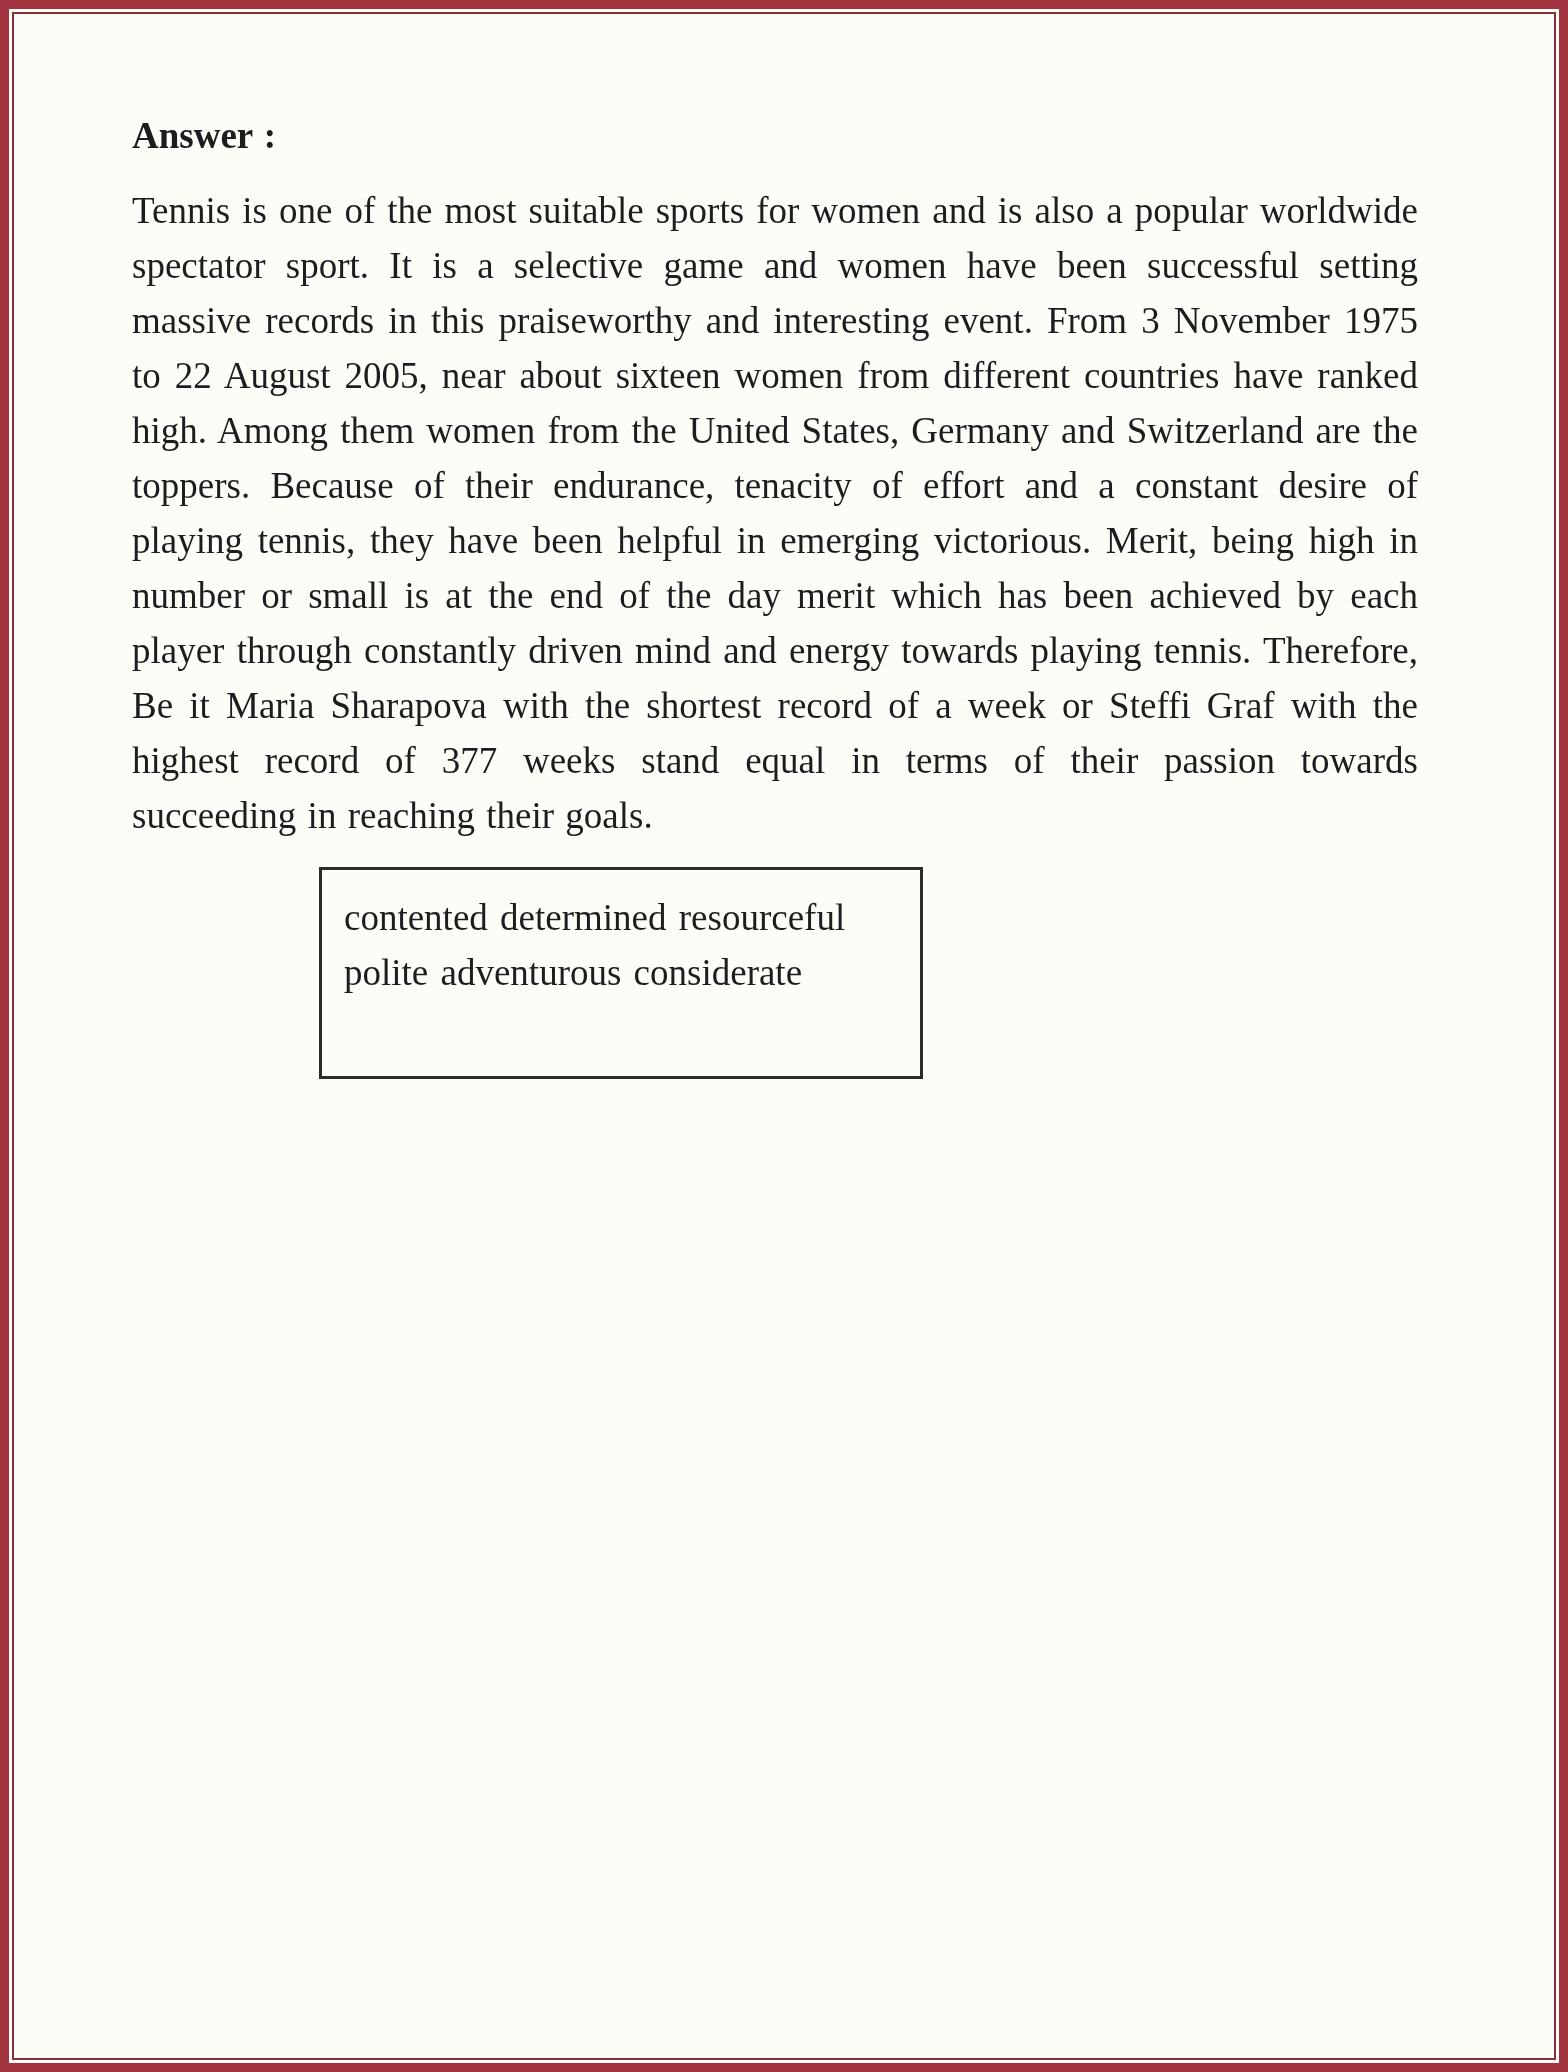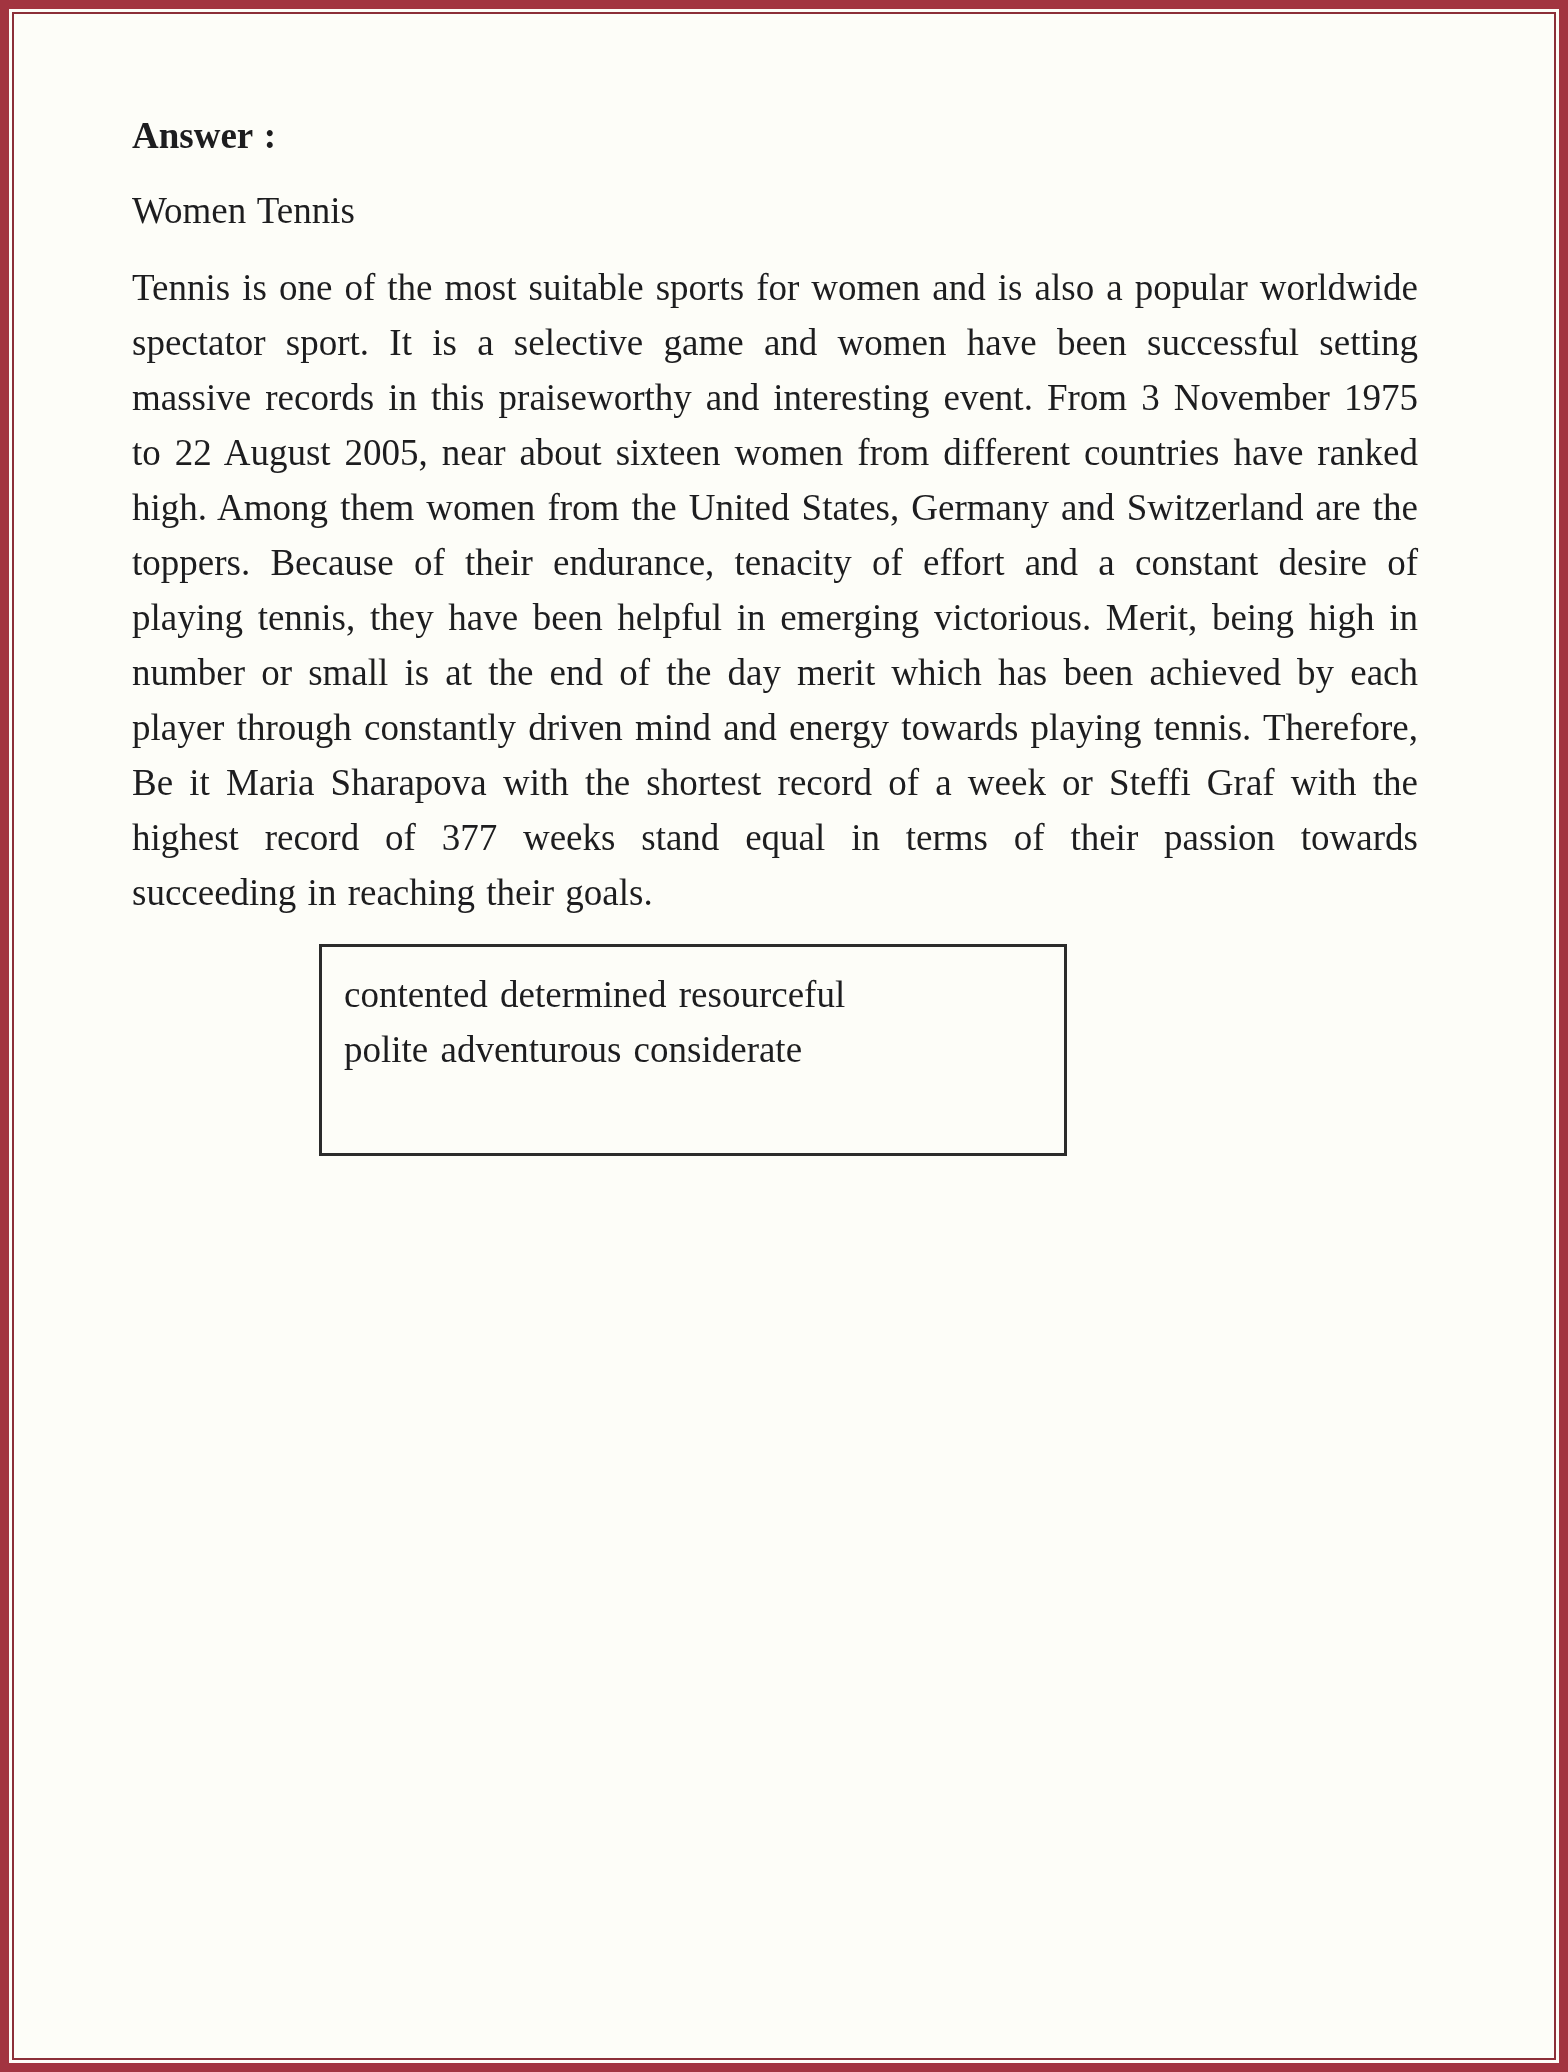--- a/index.html
+++ b/index.html
@@ -49,21 +49,21 @@
   .answer-title {
     text-align: left;
   }
   .justify {
     text-align: justify;
   }
   .qnum {
     font-weight: bold;
   }
   .word-box {
-    width: 748px;
+    width: 604px;
     margin-left: 187px;
     margin-top: 24px;
     border: 3px solid #2b2b2b;
     box-sizing: border-box;
     padding: 20px 16px 76px 22px;
     background: transparent;
   }
   .word-group {
     margin: 0 0 22px 0;
   }
@@ -79,21 +79,20 @@
 </style>
 </head>
 <body>
 
 <div class="page-frame">
   <div class="inner-line">
     <div class="content">
 
       <p class="answer-heading">Answer :</p>
 
-      <p class="answer-title">Women Tennis</p>
 
       <p class="justify">Tennis is one of the most suitable sports for women and is also a popular worldwide spectator sport. It is a selective game and women have been successful setting massive records in this praiseworthy and interesting event. From 3 November 1975 to 22 August 2005, near about sixteen women from different countries have ranked high. Among them women from the United States, Germany and Switzerland are the toppers. Because of their endurance, tenacity of effort and a constant desire of playing tennis, they have been helpful in emerging victorious. Merit, being high in number or small is at the end of the day merit which has been achieved by each player through constantly driven mind and energy towards playing tennis. Therefore, Be it Maria Sharapova with the shortest record of a week or Steffi Graf with the highest record of 377 weeks stand equal in terms of their passion towards succeeding in reaching their goals.</p>
 
 
 
       <div class="word-box">
         <div class="word-group">
           <div class="word-line">contented determined resourceful</div>
           <div class="word-line">polite adventurous considerate</div>
         </div>

